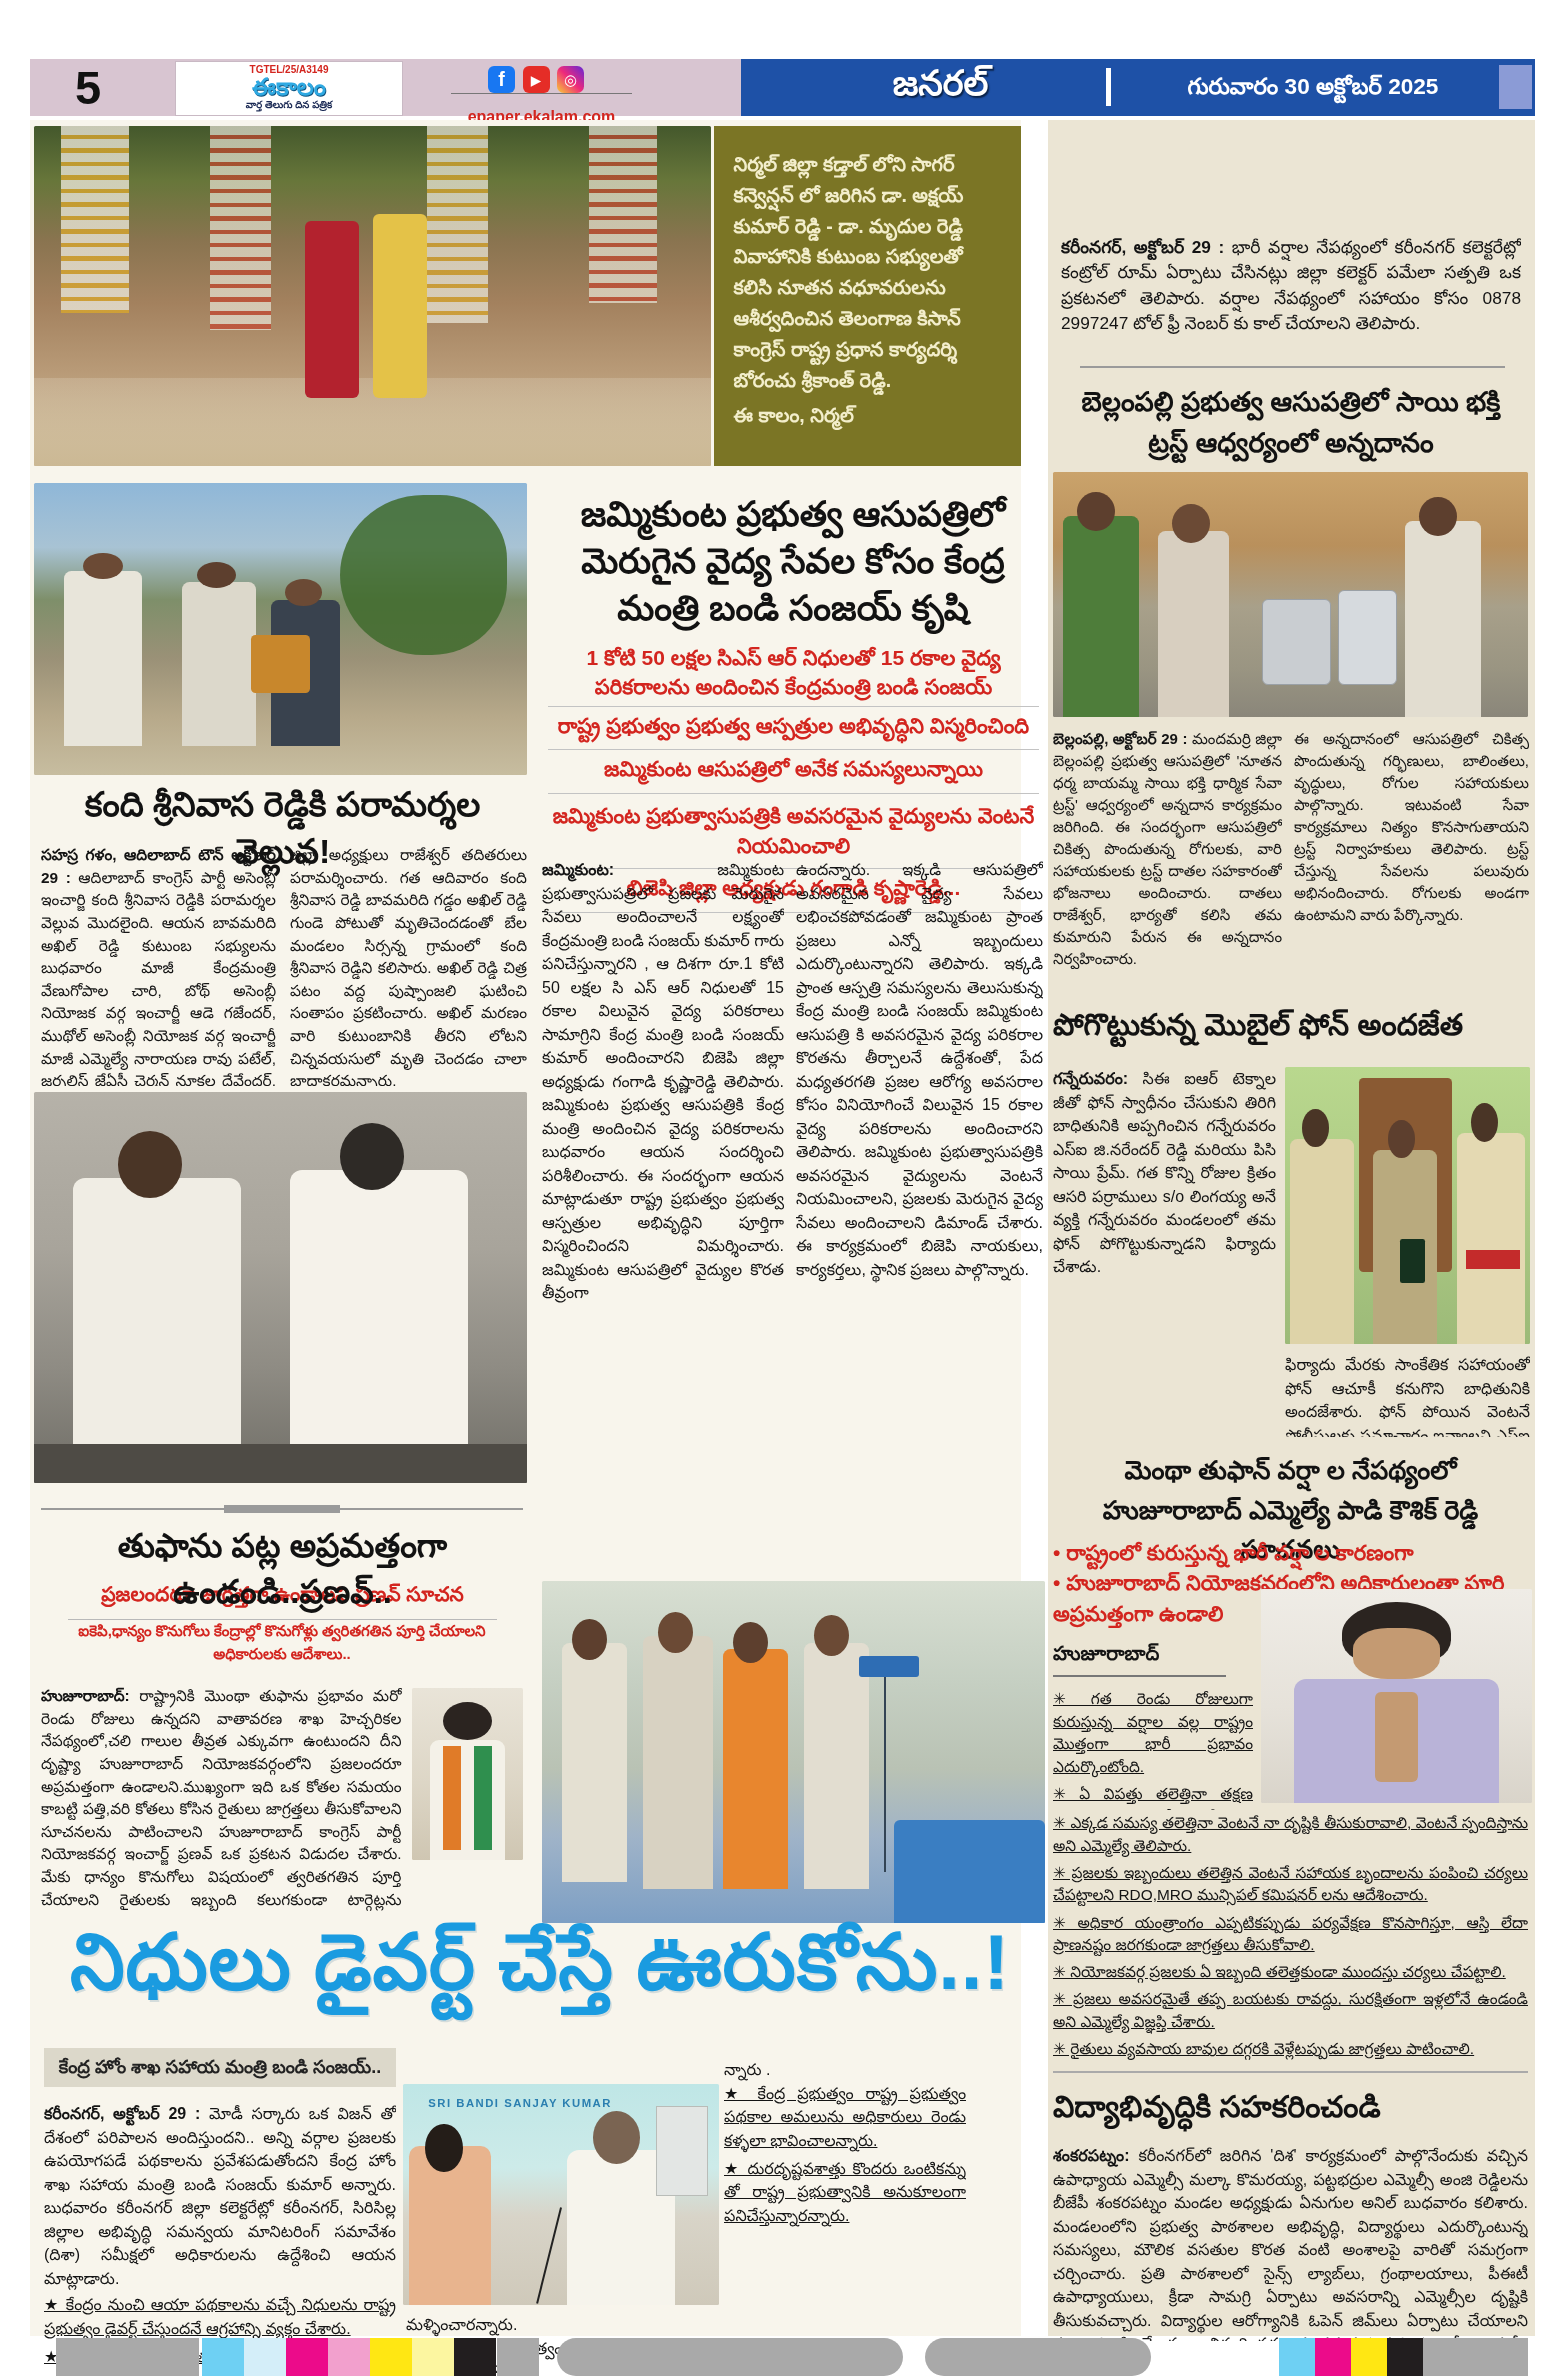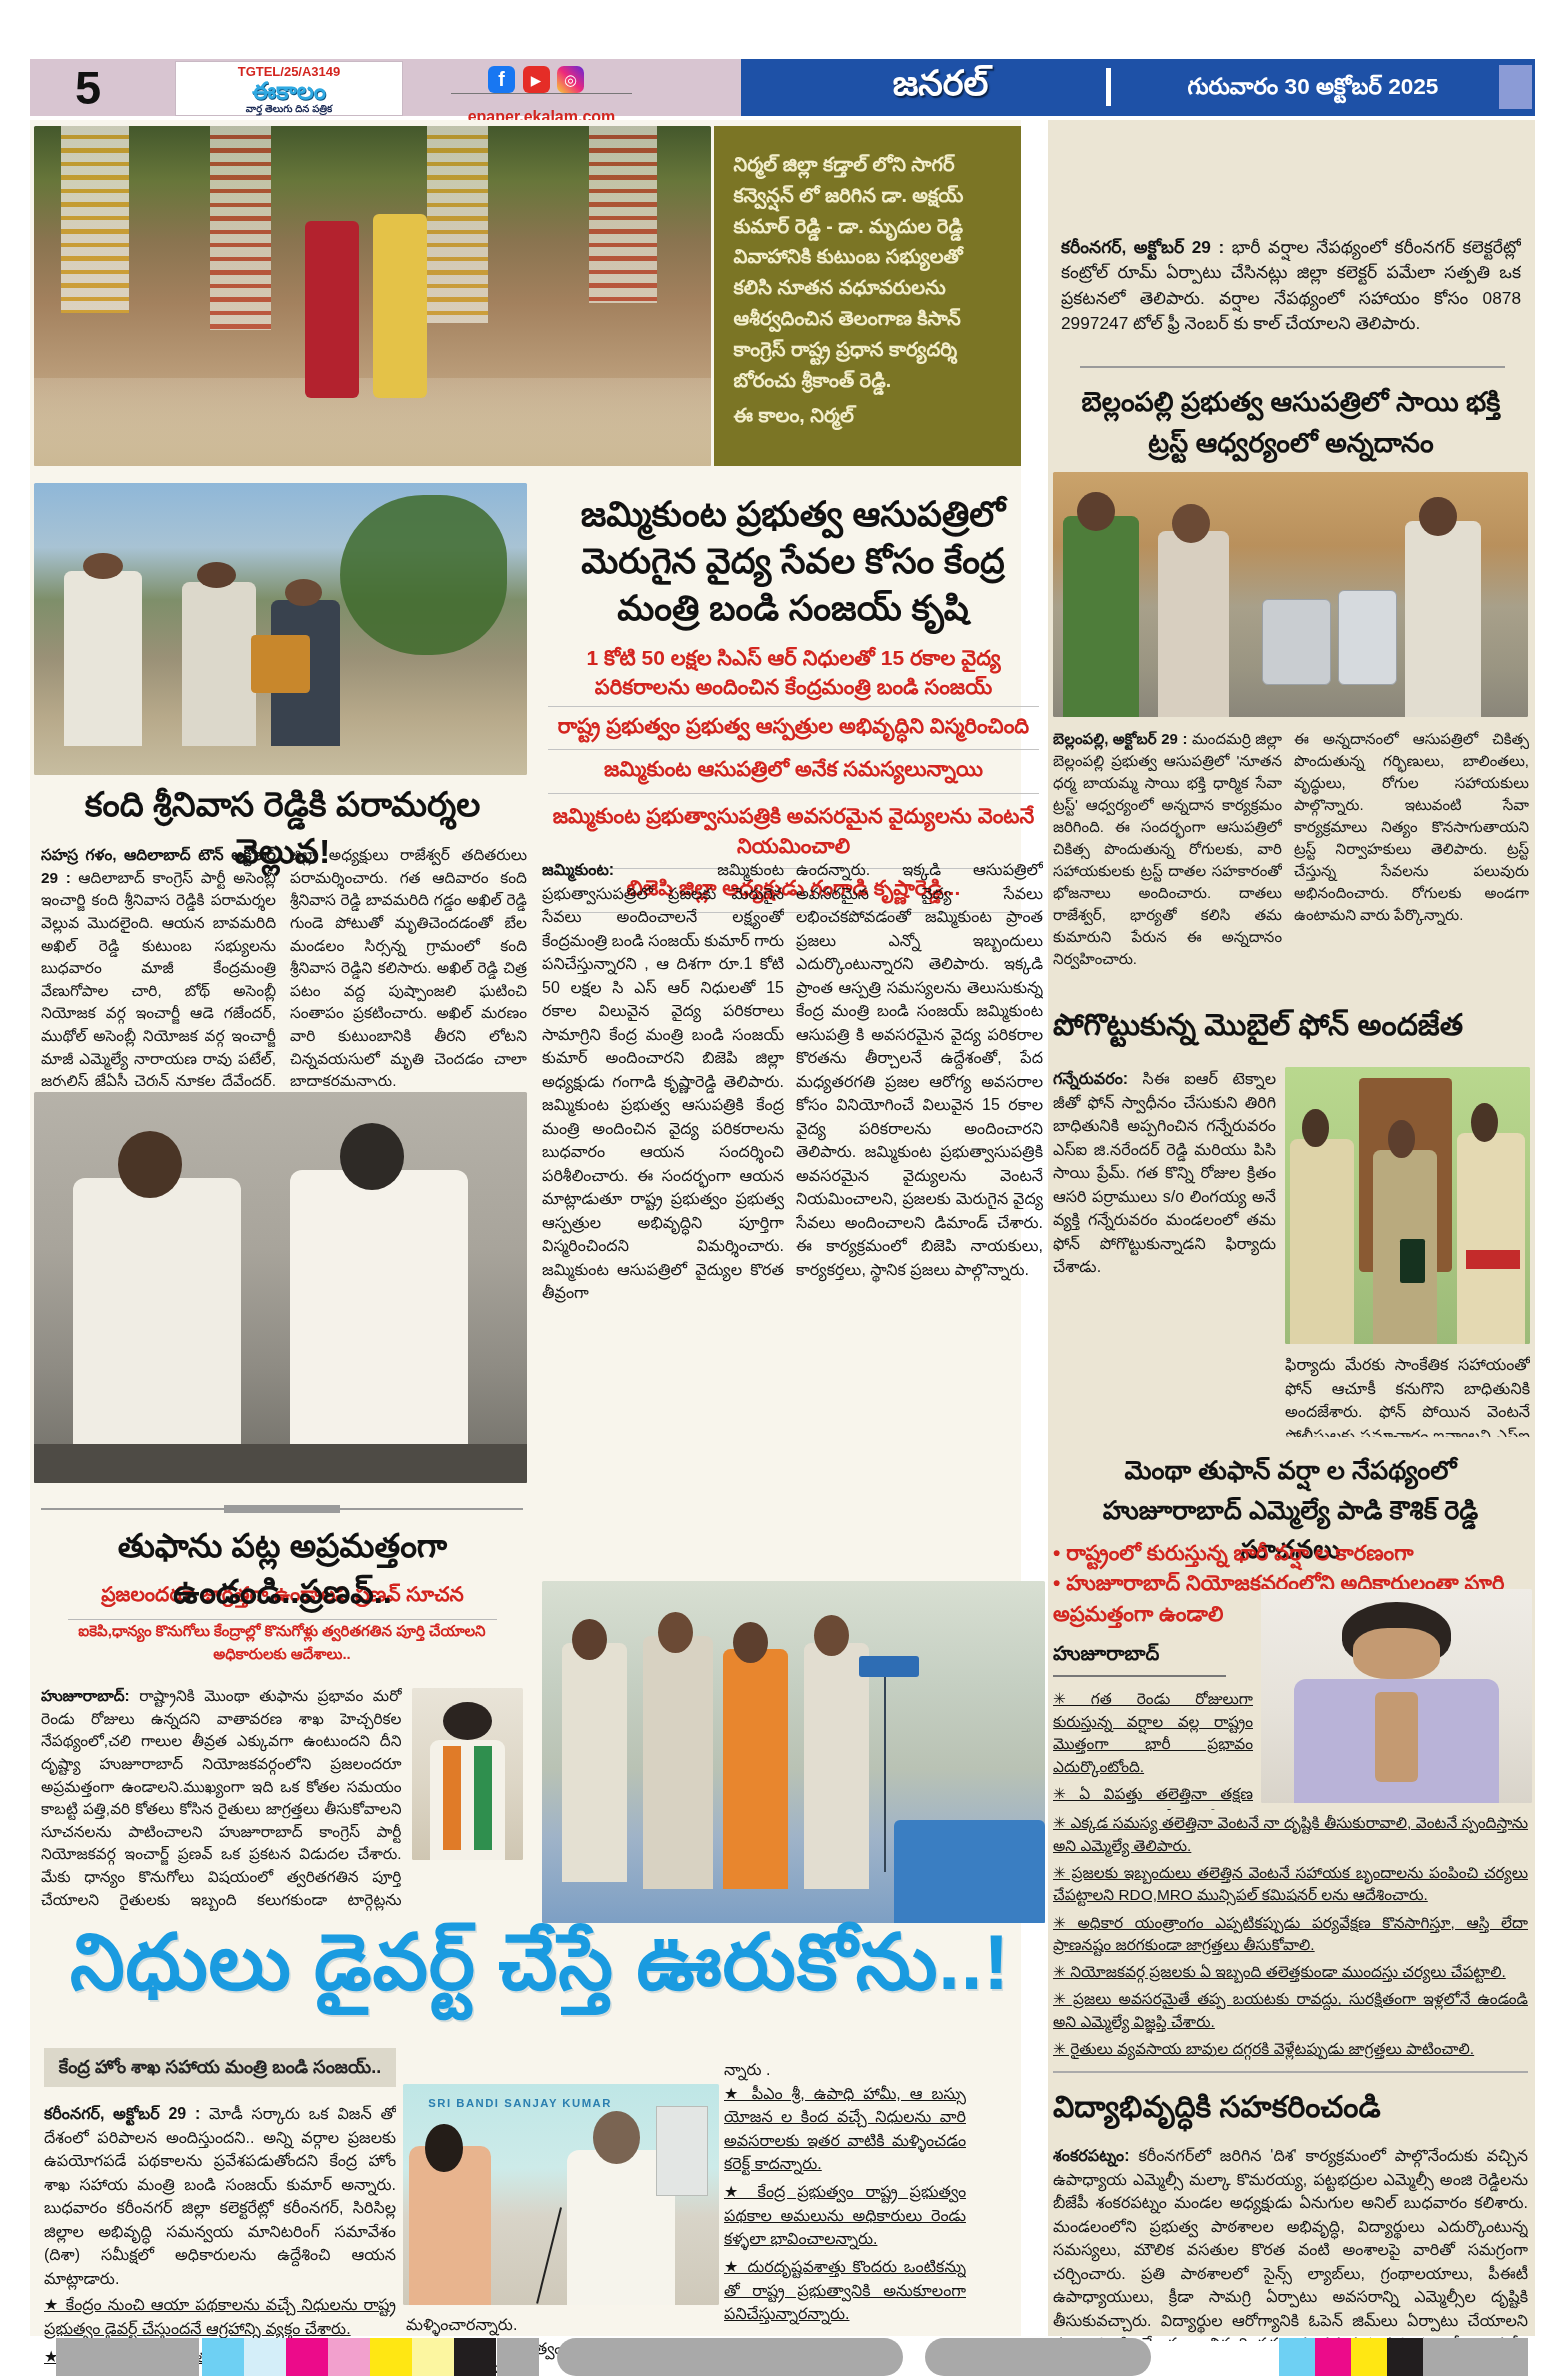--- a/index.html
+++ b/index.html
@@ -18,21 +18,21 @@
 </style>
 </head>
 <body>
 
 <div id="page">
 
   <div class="abs" style="left:30px;top:59px;width:711px;height:57px;background:#d8c5d1;"></div>
   <div class="abs" style="left:75px;top:60px;font-size:47px;font-weight:900;color:#111;">5</div>
 
   <div class="abs" style="left:175px;top:61px;width:226px;height:53px;background:#fff;border:0.8px solid #c9b9c4;text-align:center;">
-    <div style="font-size:13px;color:#d3251f;font-weight:700;margin-top:1.5px;">TGTEL/25/A3149</div>
+    <div style="font-size:10px;color:#d3251f;font-weight:700;margin-top:1.5px;">TGTEL/25/A3149</div>
     <div style="font-size:24px;font-weight:900;color:#2fa9e2;text-shadow:0.8px 0.8px 0 #0d4f7a;line-height:1.0;">ఈకాలం</div>
     <div style="font-size:10px;font-weight:700;color:#1b2a55;">వార్త తెలుగు దిన పత్రిక</div>
   </div>
 
   <div class="abs" style="left:488px;top:66px;display:flex;gap:7.5px;">
     <span style="width:27px;height:27px;background:#1877f2;border-radius:6px;color:#fff;font-weight:900;font-size:19.6px;display:flex;align-items:center;justify-content:center;">f</span>
     <span style="width:27px;height:27px;background:#e52d27;border-radius:6px;color:#fff;font-size:13.5px;display:flex;align-items:center;justify-content:center;">▶</span>
     <span style="width:27px;height:27px;background:linear-gradient(45deg,#f9ce34,#ee2a7b,#6228d7);border-radius:6.8px;color:#fff;font-size:15px;display:flex;align-items:center;justify-content:center;">◎</span>
   </div>
   <div class="abs" style="left:451px;top:93px;width:181px;text-align:center;color:#d3251f;font-size:16px;font-weight:700;border-top:0.8px solid #777;padding-top:14px;">epaper.ekalam.com</div>
@@ -153,21 +153,20 @@
     <div class="shape" style="left:60%;top:12%;width:15%;height:24%;background:#7a6452;border-radius:50%;"></div>
     <div class="shape" style="left:46%;top:55%;width:2.3px;height:45%;background:#222;transform:rotate(14deg);"></div>
     <div class="shape" style="left:80%;top:10%;width:16%;height:40%;background:#e3e6e4;border:1.5px solid #b9bcb8;"></div>
   </div>
   <div class="abs jbody" style="left:406px;top:2313px;width:316px;height:60px;font-size:16px;">
     <span style="display:block;">మళ్ళించారన్నారు.</span>
     <span style="display:block;">★ ప్రస్తుత ప్రభుత్వం కూడా ఇదే పంథాలో వ్యవహరిస్తుంద</span>
   </div>
   <div class="abs jbody" style="left:724px;top:2058px;width:242px;height:316px;font-size:16px;">
     <span style="display:block;">న్నారు .</span>
-    <span class="star">★ పీఎం శ్రీ, ఉపాధి హామీ, ఆ బస్సు యోజన ల కింద వచ్చే నిధులను వారి అవసరాలకు ఇతర వాటికి మళ్ళించడం కరెక్ట్ కాదన్నారు.</span>
     <span class="star">★ కేంద్ర ప్రభుత్వం రాష్ట్ర ప్రభుత్వం పథకాల అమలును అధికారులు రెండు కళ్ళలా భావించాలన్నారు.</span>
     <span class="star">★ దురదృష్టవశాత్తు కొందరు ఒంటికన్ను తో రాష్ట్ర ప్రభుత్వానికి అనుకూలంగా పనిచేస్తున్నారన్నారు.</span>
 
   </div>
 
   <div class="abs jbody" style="left:1061px;top:235px;width:460px;height:120px;font-size:17.3px;">
     <b>కరీంనగర్, అక్టోబర్ 29 :</b>
     <span>భారీ వర్షాల నేపథ్యంలో కరీంనగర్ కలెక్టరేట్లో కంట్రోల్ రూమ్ ఏర్పాటు చేసినట్లు జిల్లా కలెక్టర్ పమేలా సత్పతి ఒక ప్రకటనలో తెలిపారు. వర్షాల నేపథ్యంలో సహాయం కోసం 0878 2997247 టోల్ ఫ్రీ నెంబర్ కు కాల్ చేయాలని తెలిపారు.</span>
   </div>
   <div class="abs" style="left:1080px;top:366px;width:425px;height:1.5px;background:#9a9a9a;"></div>

